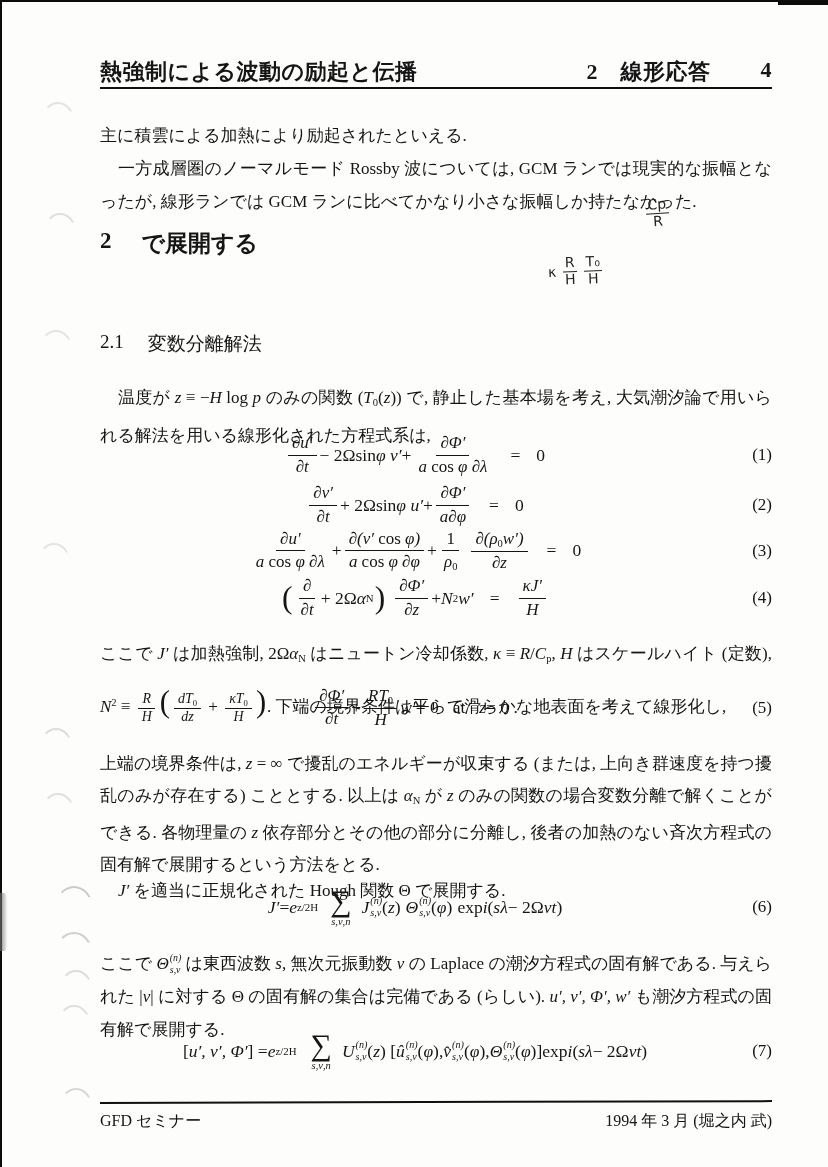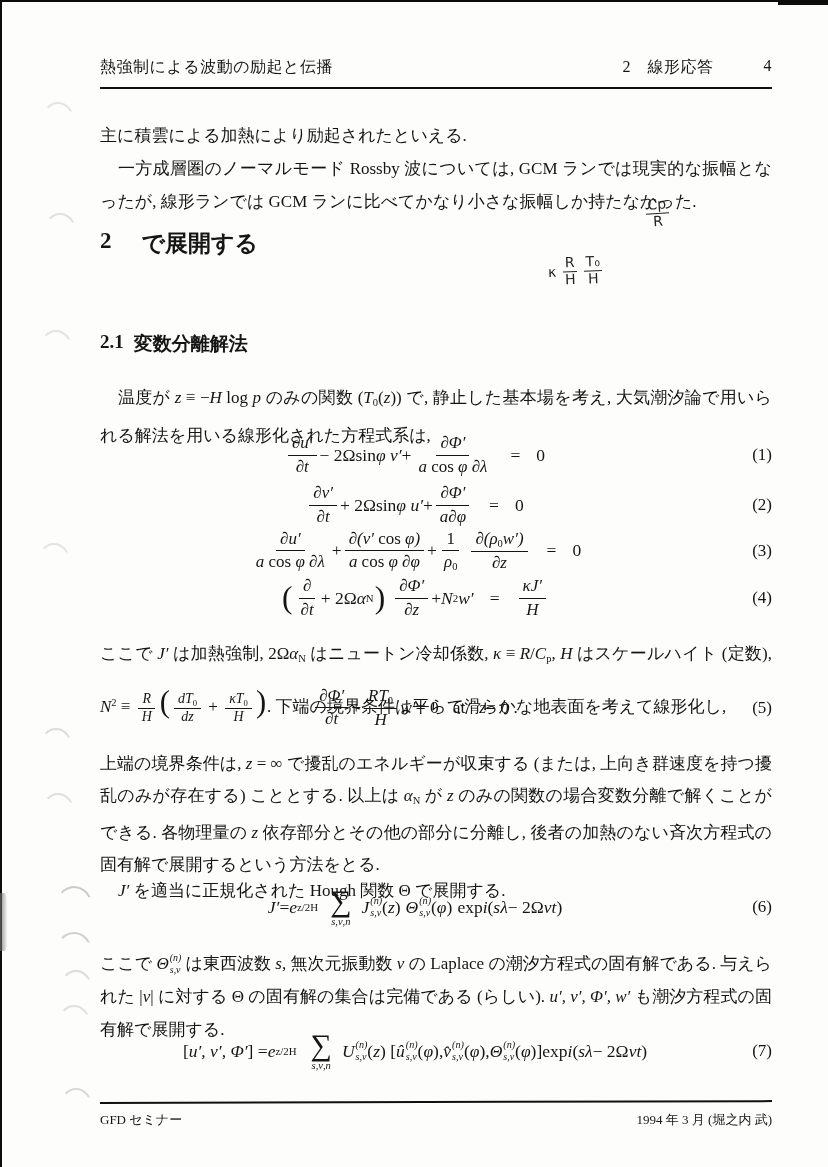--- a/index.html
+++ b/index.html
@@ -13,28 +13,28 @@
   .edge-top-r { position:absolute; top:0; left:778px; width:50px; height:5px; background:#0c0c0c; }
   .edge-left { position:absolute; top:0; left:0; width:2px; height:1167px; background:#0c0c0c; }
   .smudge { position:absolute; left:0; top:893px; width:9px; height:58px;
     background:linear-gradient(90deg,#6a6a6a,rgba(160,160,160,0) 85%); opacity:.75; border-radius:0 60% 60% 0; }
   .arc { position:absolute; width:28px; height:14px;
     border:2px solid #b5b5b5; border-color:#b5b5b5 transparent transparent transparent;
     border-radius:50% 50% 0 0 / 100% 100% 0 0; opacity:.65; }
   
   .block { position:absolute; left:100px; width:672px; }
   .rule { position:absolute; left:100px; width:672px; height:2.4px; background:#101010; }
-  .hdr { display:flex; align-items:flex-end; font-weight:normal; font-size:16px; letter-spacing:.5px; }
+  .hdr { display:flex; align-items:flex-end; font-weight:bold; font-size:22px; letter-spacing:.5px; }
   .hdr-right { margin-left:auto; display:flex; gap:50px; }
   #hdr { top:57px; }  #rule1 { top:87px; }
   .para { font-size:17px; line-height:33px; text-align:justify; }
   .indent { text-indent:18px; }
   .tall { line-height:44px; }
   .sec-h2 { display:flex; gap:30px; font-size:23px; font-weight:bold; }
-  .sec-h3 { display:flex; gap:10px; font-size:19px; font-weight:bold; }
+  .sec-h3 { display:flex; gap:24px; font-size:19px; font-weight:normal; }
   #p1 { top:102px; }
   #p2 { top:135px; }
   #sec2 { top:228px; }
   #p3 { top:272px; }
   #sec21 { top:331px; }
   #p4 { top:364px; }
   #p5 { top:615px; }
   #p6 { top:731px; line-height:32px; }
   #p7 { top:857px; }
   #p8 { top:930px; }
@@ -68,21 +68,21 @@
   .mbig { font-size:1.8em; display:inline-block; line-height:.95; margin:0 1px; transform:scaleY(1.02); font-weight:400; }
   .mgap { display:inline-block; }
   
   .hw { position:absolute; color:#222; font-family:"DejaVu Sans",sans-serif; font-size:14px; }
   .hw-frac { display:inline-flex; flex-direction:column; align-items:center; line-height:1.1; }
   .hw-num { border-bottom:1.6px solid #222; padding:0 2px 1px; }
   #hw1 { left:646px; top:196px; transform:rotate(-4deg); }
   #hw2 { left:548px; top:255px; transform:rotate(-2deg); display:flex; align-items:center; gap:7px; font-size:14px; }
   
   #rule2 { top:1101px; transform:rotate(-.15deg); }
-  #footer { top:1111px; display:flex; font-size:13px; }
+  #footer { top:1111px; display:flex; font-size:16px; }
   .ftr-right { margin-left:auto;text-align:center; }
 </style>
 </head>
 <body>
 
 <div class="page">
 
   <div class="edge-top"></div>
   <div class="edge-top-r"></div>
   <div class="edge-left"></div>

